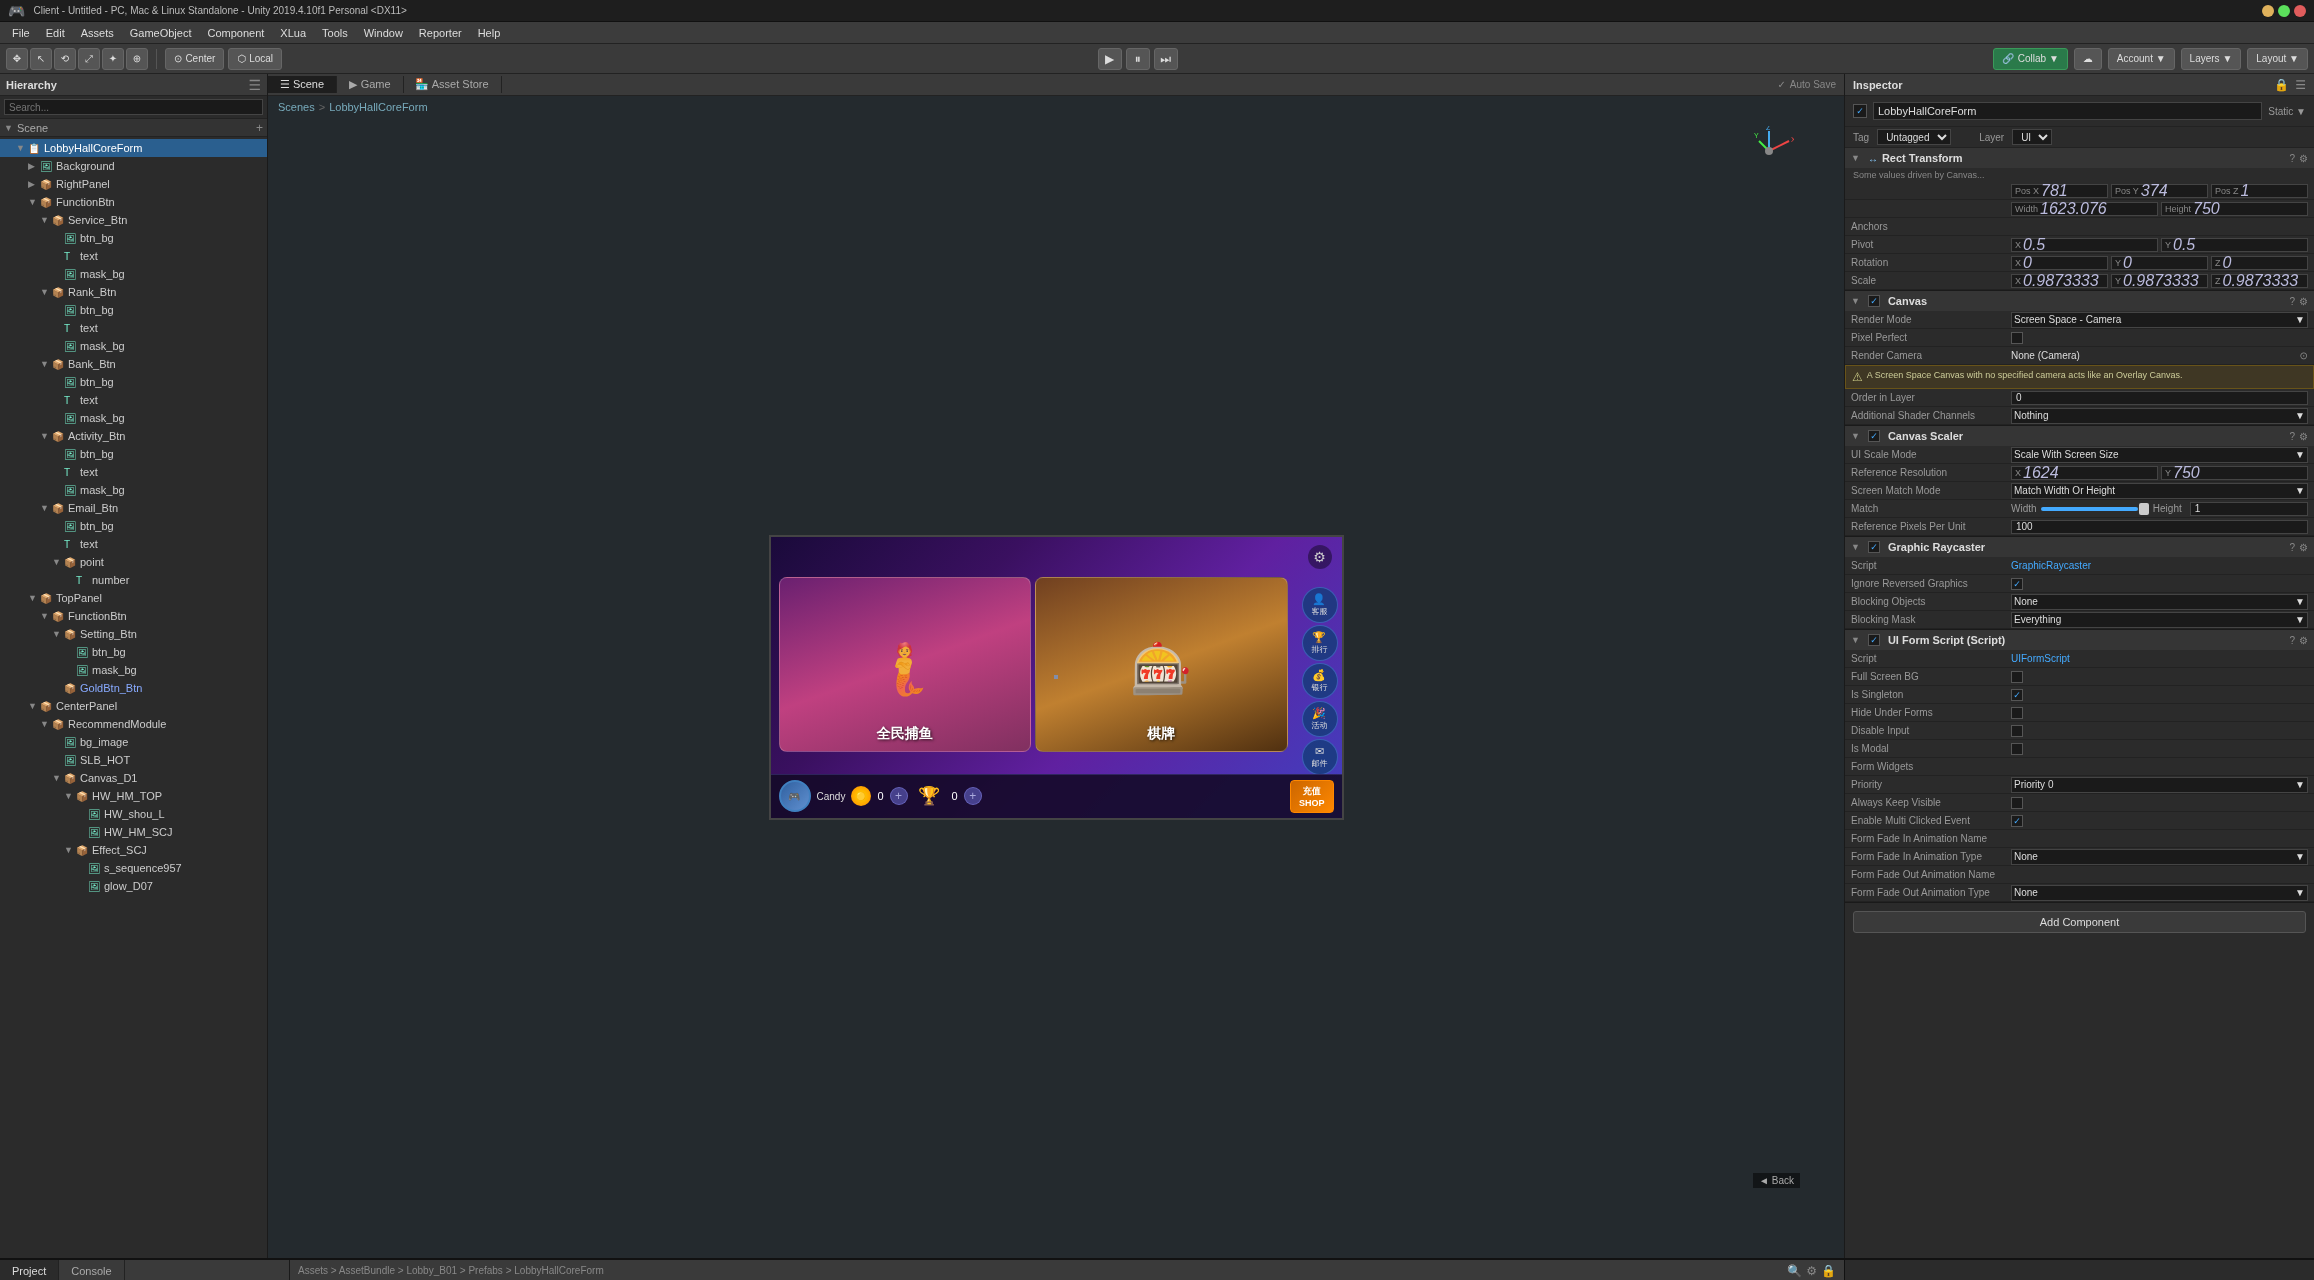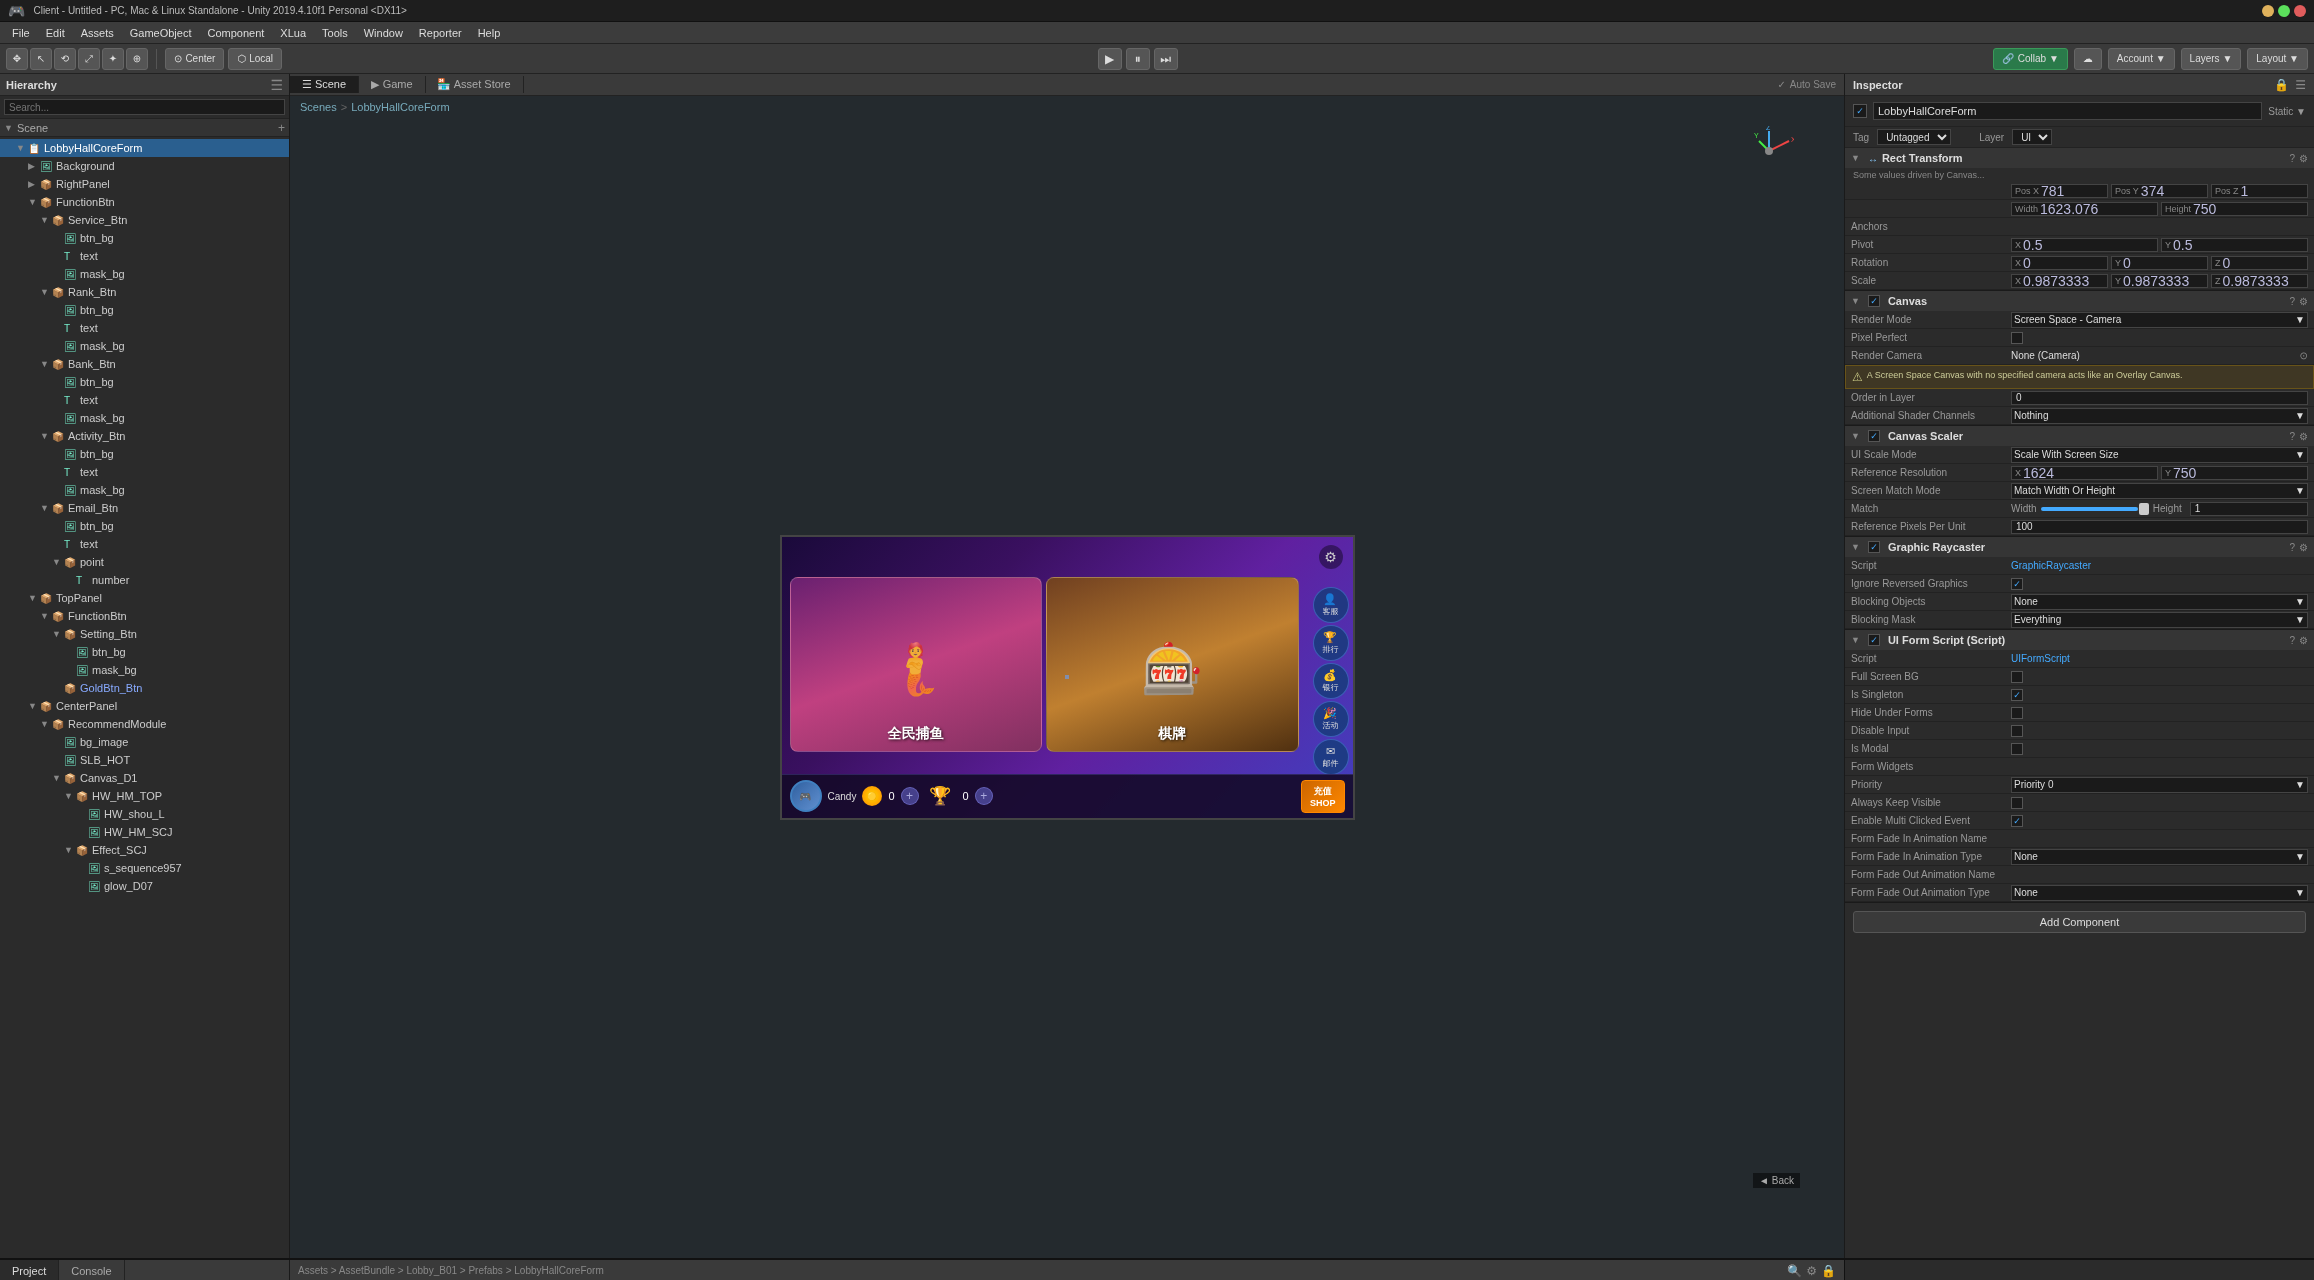--- a/index.html
+++ b/index.html
@@ -91,21 +91,21 @@
     .toolbar-right { display: flex; align-items: center; gap: 6px; }
 
     
     .main-layout {
       display: flex;
       height: calc(1280px - 22px - 22px - 30px - 22px);
     }
 
     
     .left-panel {
-      width: 290px;
+      width: 268px;
       background: #2b2b2b;
       border-right: 1px solid #1a1a1a;
       display: flex;
       flex-direction: column;
       flex-shrink: 0;
     }
     .panel-header {
       height: 22px;
       background: #3a3a3a;
       display: flex;
@@ -529,21 +529,21 @@
     .xyz-cell {
       display: flex;
       align-items: center;
       background: #1a1a1a;
       border: 1px solid #444;
       padding: 0 3px;
       height: 14px;
       flex: 1;
     }
     .xyz-cell .lbl { font-size: 9px; color: #888; margin-right: 2px; }
-    .xyz-cell .val { font-size: 14px; color: #bbd; }
+    .xyz-cell .val { font-size: 16px; color: #bbd; font-style: italic; }
 
     .match-slider {
       display: flex;
       align-items: center;
       flex: 1;
       gap: 4px;
       font-size: 10px;
     }
     .match-label-l { color: #999; font-size: 10px; }
     .match-label-r { color: #999; font-size: 10px; }

